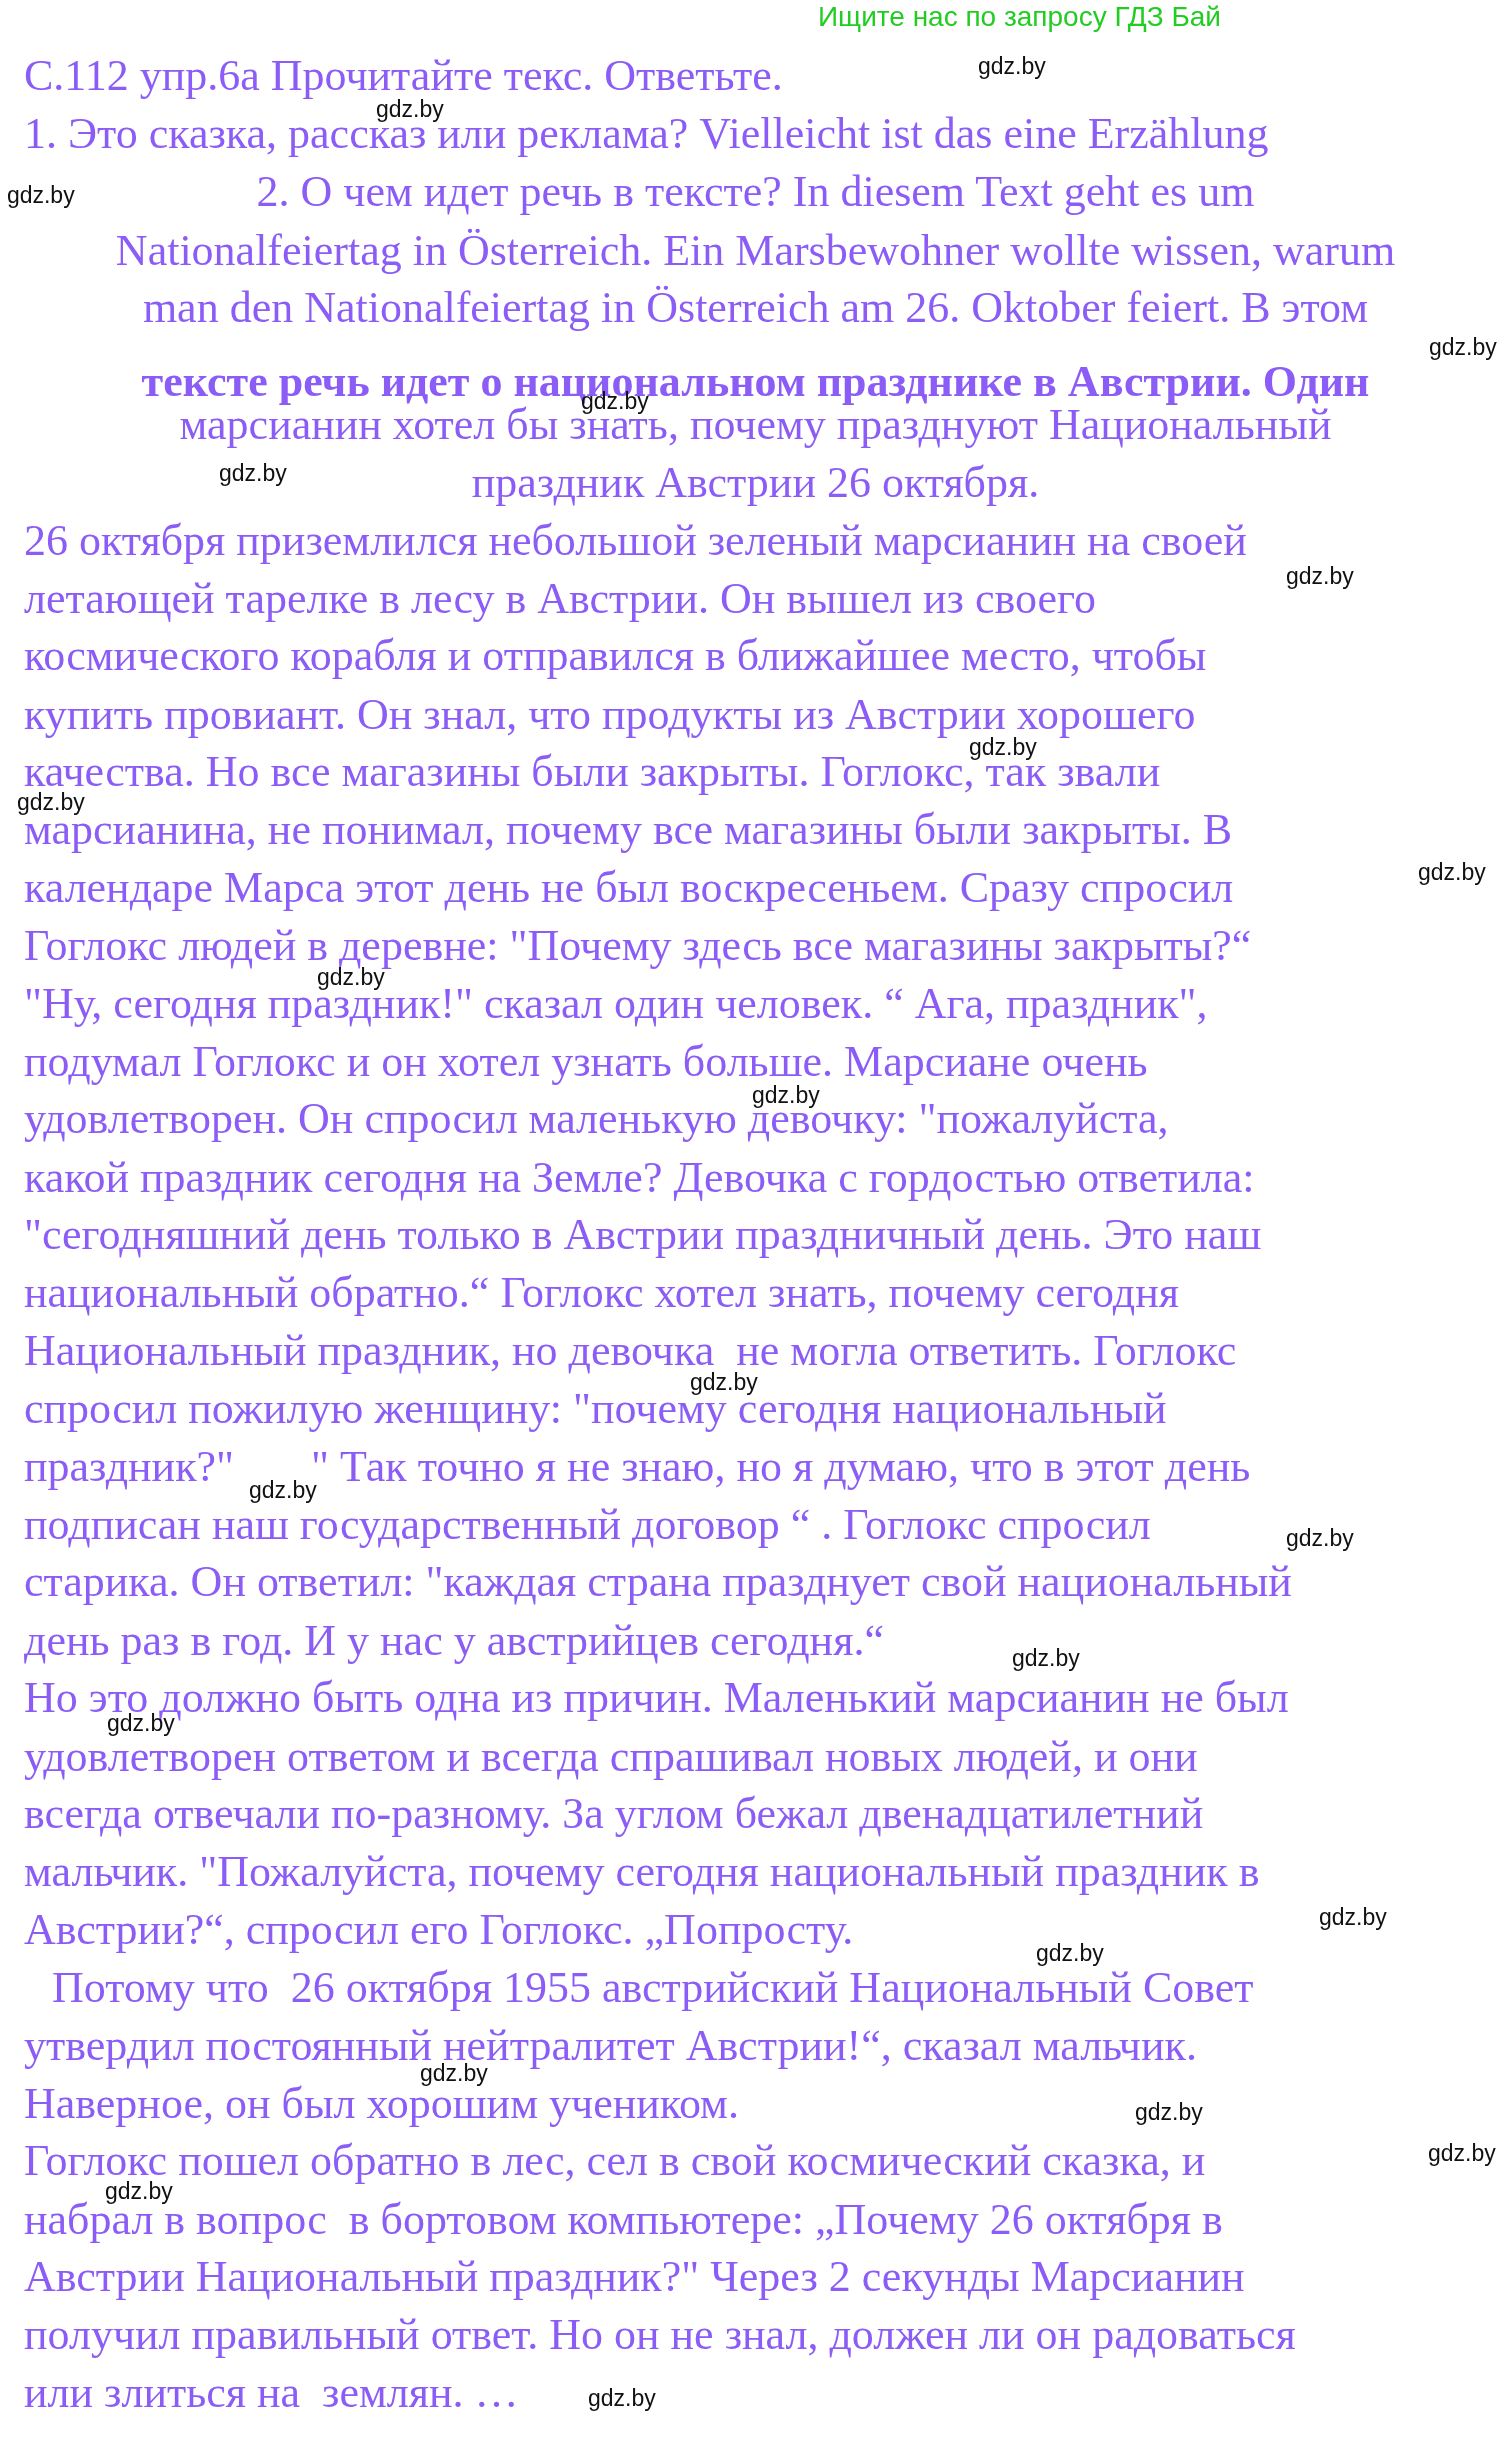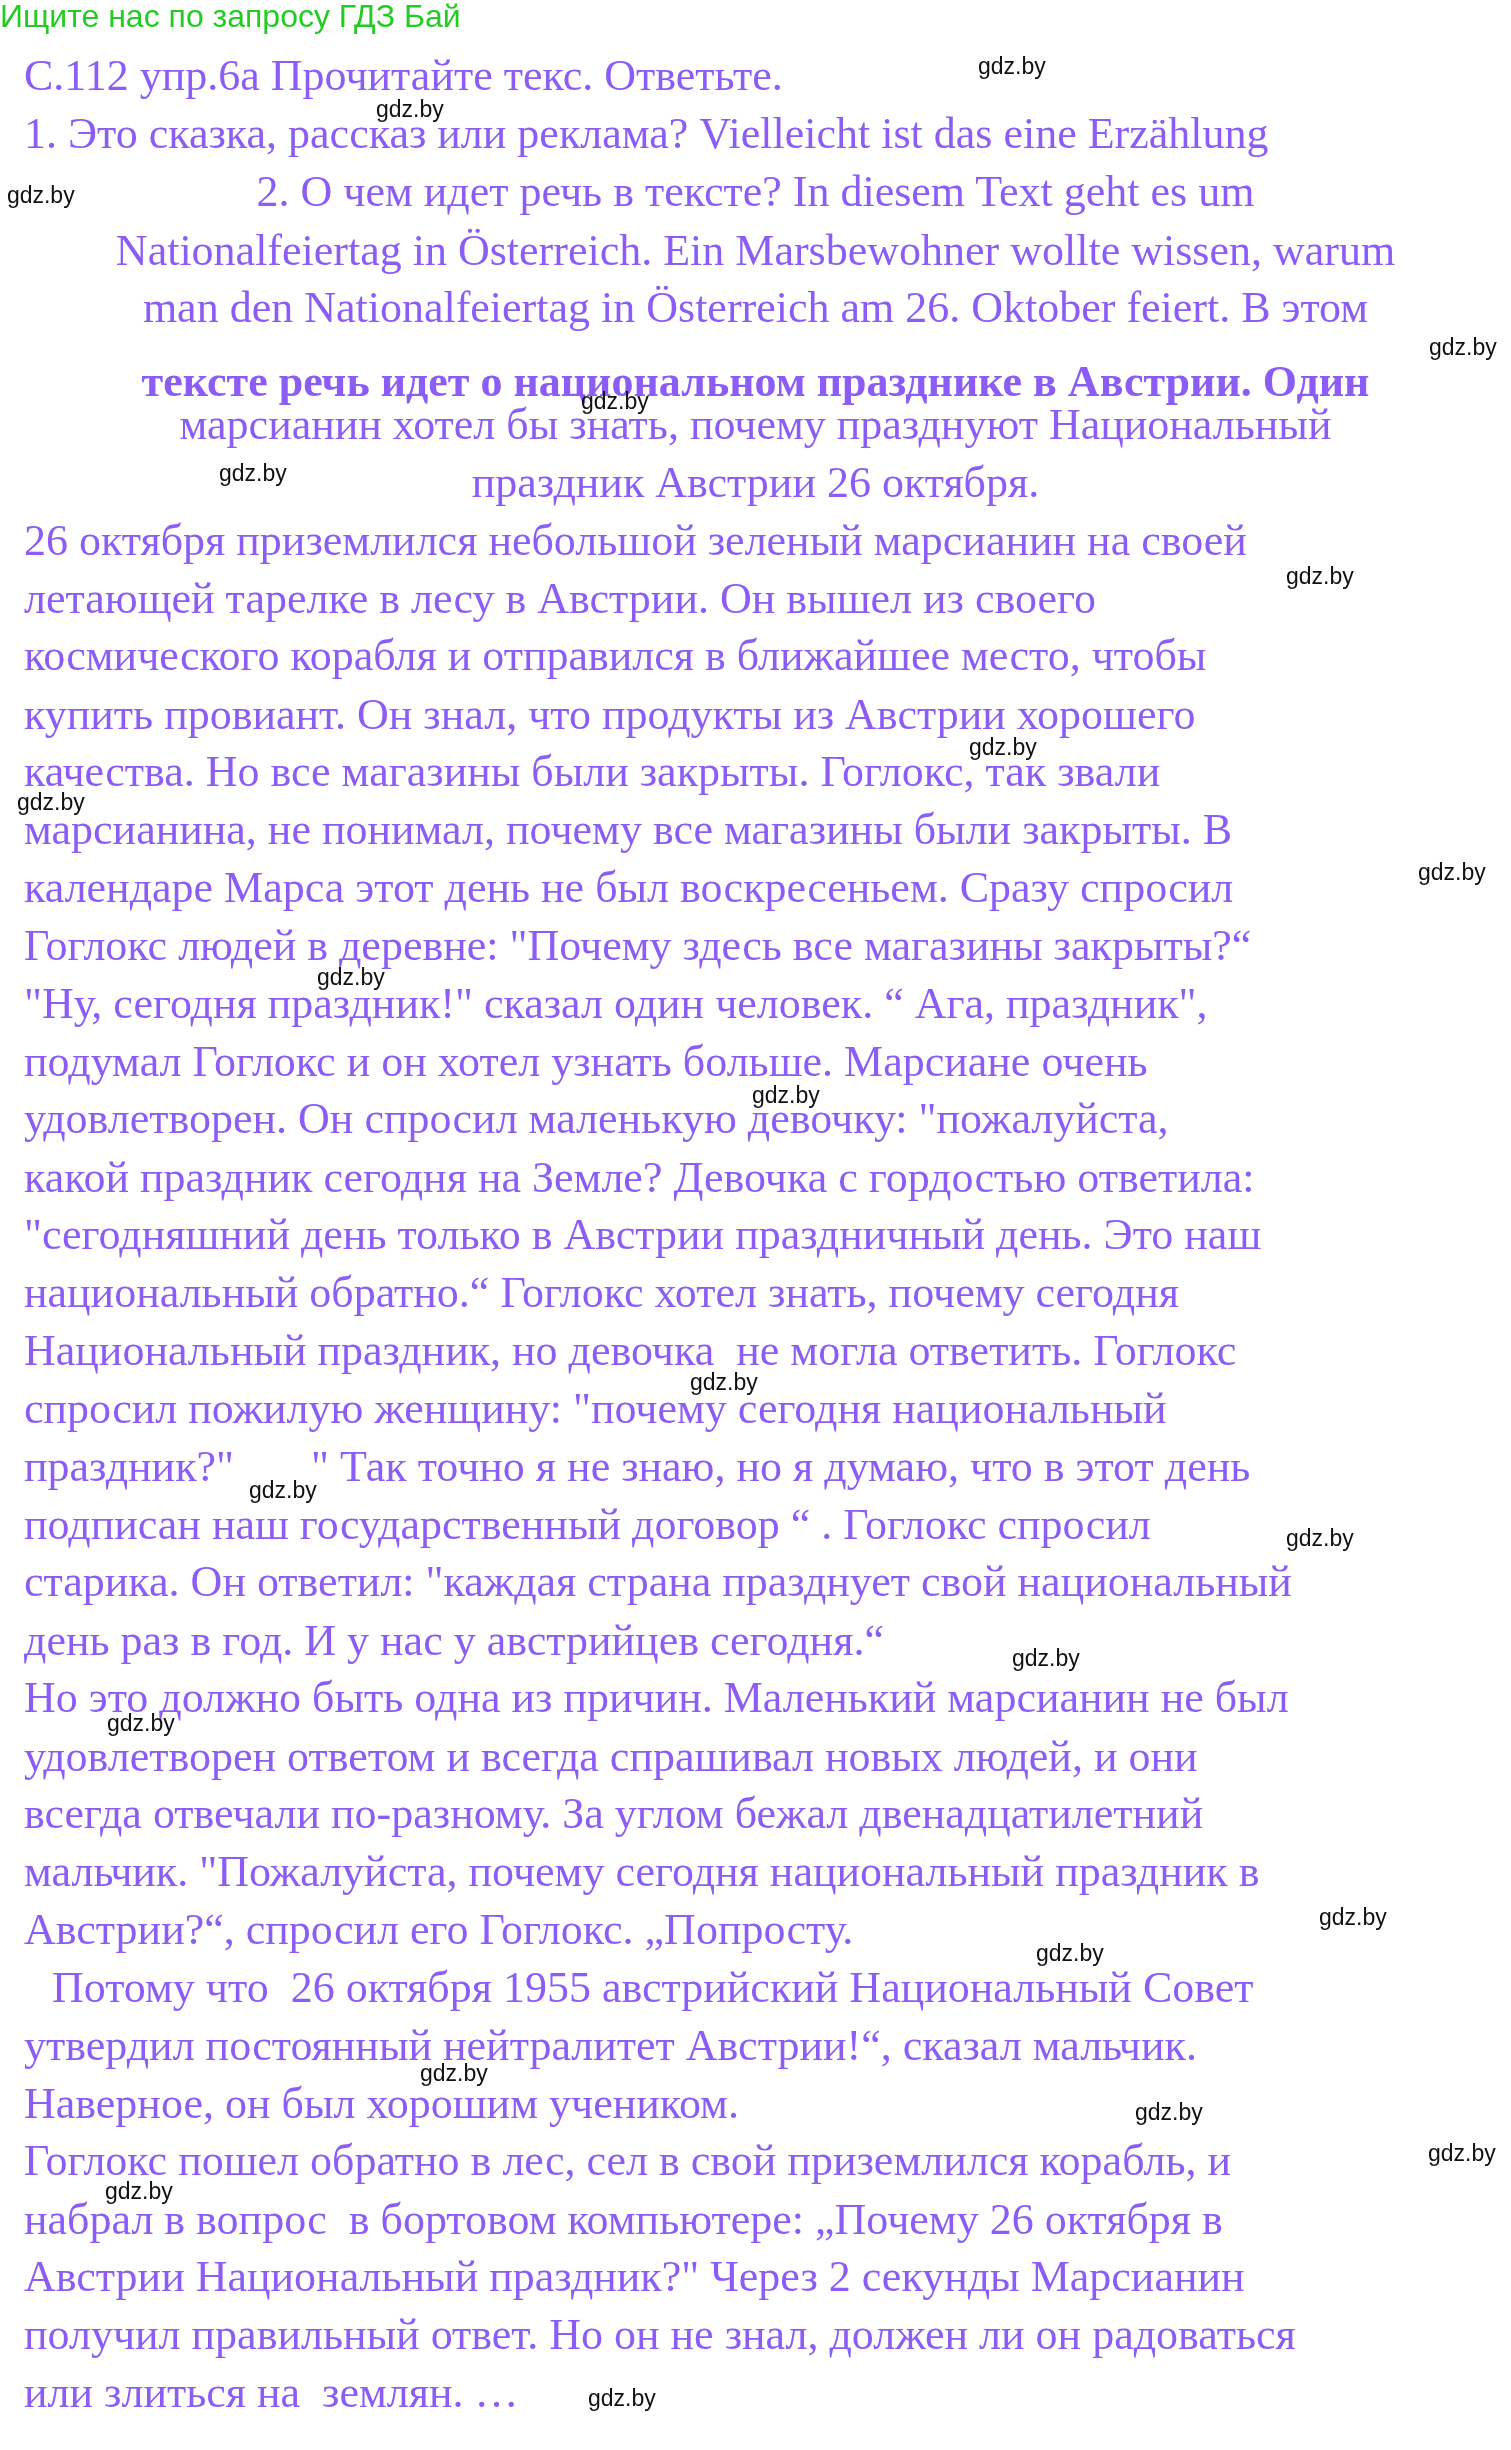--- a/index.html
+++ b/index.html
@@ -1,20 +1,20 @@
 <!DOCTYPE html>
 <html style="font-size:13.7px"><head>
 <meta charset="utf-8">
 <style>
   html, body { margin: 0; padding: 0; background: #ffffff; }
   body { width: 1511px; height: 2450px; position: relative; overflow: hidden; }
   .page { position: absolute; left: 0; top: 0; width: 1511px; height: 2450px; background: #fff; }
   .header-banner {
-    position: absolute; left: 0; top: 1.7px; width: 1221px; text-align: left;
-    font-family: "Liberation Sans", "DejaVu Sans", sans-serif; font-size: 32px; color: #22cc22;
+    position: absolute; left: 0; top: 1.7px; width: 1221px; text-align: right;
+    font-family: "Liberation Sans", "DejaVu Sans", sans-serif; font-size: 28px; color: #22cc22;
     line-height: 29px;
   }
   .line {
     position: absolute; white-space: pre;
     font-family: "Liberation Serif", "DejaVu Serif", serif;
     font-size: 44px; line-height: 51px; color: #8b5cf6;
   }
   .line.center { left: 0; width: 1511px; text-align: center; }
   .line.left { left: 24px; }
   .wm {
@@ -63,21 +63,21 @@
       <div class="line left" style="top: 1556px;">старика. Он ответил: "каждая страна празднует свой национальный</div>
       <div class="line left" style="top: 1615px;">день раз в год. И у нас у австрийцев сегодня.“</div>
       <div class="line left" style="top: 1672px;">Но это должно быть одна из причин. Маленький марсианин не был</div>
       <div class="line left" style="top: 1731px;">удовлетворен ответом и всегда спрашивал новых людей, и они</div>
       <div class="line left" style="top: 1788px;">всегда отвечали по-разному. За углом бежал двенадцатилетний</div>
       <div class="line left" style="top: 1846px;">мальчик. "Пожалуйста, почему сегодня национальный праздник в</div>
       <div class="line left" style="top: 1904px;">Австрии?“, спросил его Гоглокс. „Попросту.</div>
       <div class="line left" style="top: 1962px; margin-left: 28px;">Потому что  26 октября 1955 австрийский Национальный Совет</div>
       <div class="line left" style="top: 2020px;">утвердил постоянный нейтралитет Австрии!“, сказал мальчик.</div>
       <div class="line left" style="top: 2078px;">Наверное, он был хорошим учеником.</div>
-      <div class="line left" style="top: 2135px;">Гоглокс пошел обратно в лес, сел в свой приземлился корабль, и</div>
+      <div class="line left" style="top: 2135px;">Гоглокс пошел обратно в лес, сел в свой космический сказка, и</div>
       <div class="line left" style="top: 2194px;">набрал в вопрос  в бортовом компьютере: „Почему 26 октября в</div>
       <div class="line left" style="top: 2251px;">Австрии Национальный праздник?" Через 2 секунды Марсианин</div>
       <div class="line left" style="top: 2309px;">получил правильный ответ. Но он не знал, должен ли он радоваться</div>
       <div class="line left" style="top: 2367px;">или злиться на  землян. …</div>
     </div>
   <div id="watermark-layer">
       <div class="wm" style="left: 978px; top: 53px;">gdz.by</div>
       <div class="wm" style="left: 376px; top: 96px;">gdz.by</div>
       <div class="wm" style="left: 6.9px; top: 182px;">gdz.by</div>
       <div class="wm" style="left: 1429px; top: 334px;">gdz.by</div>

